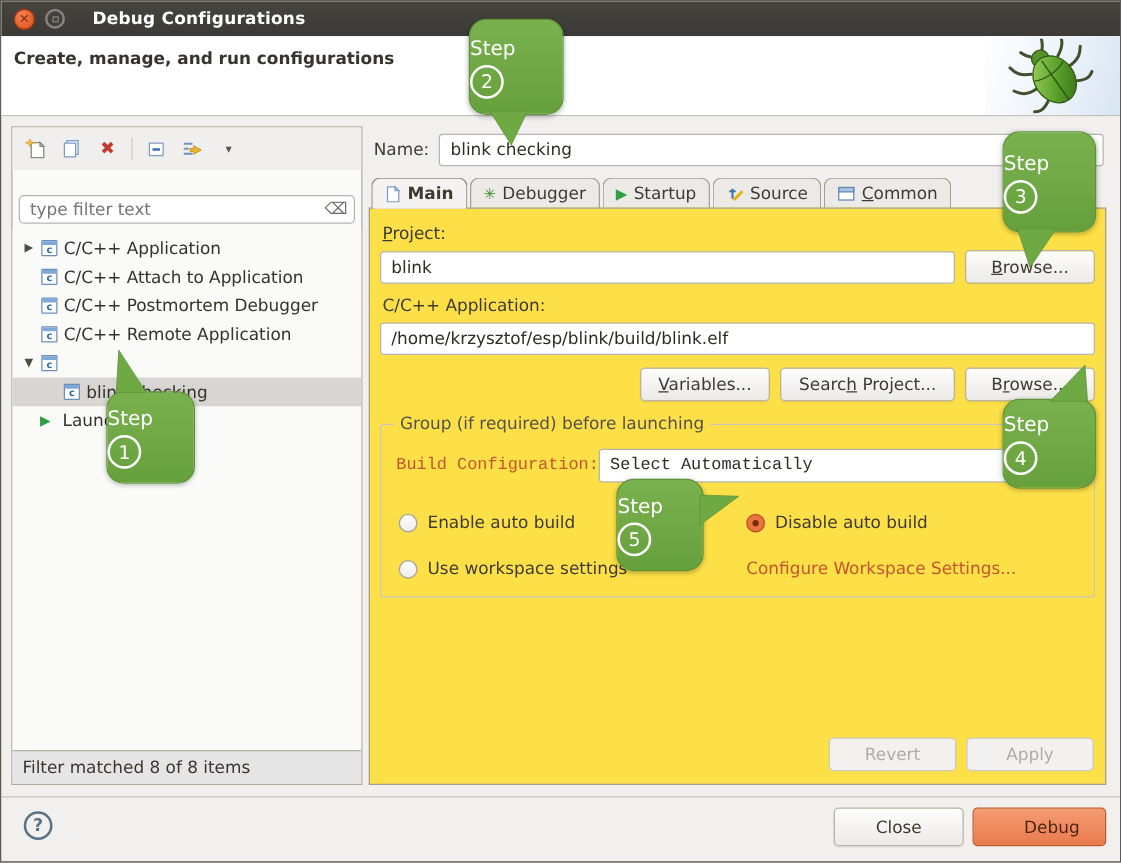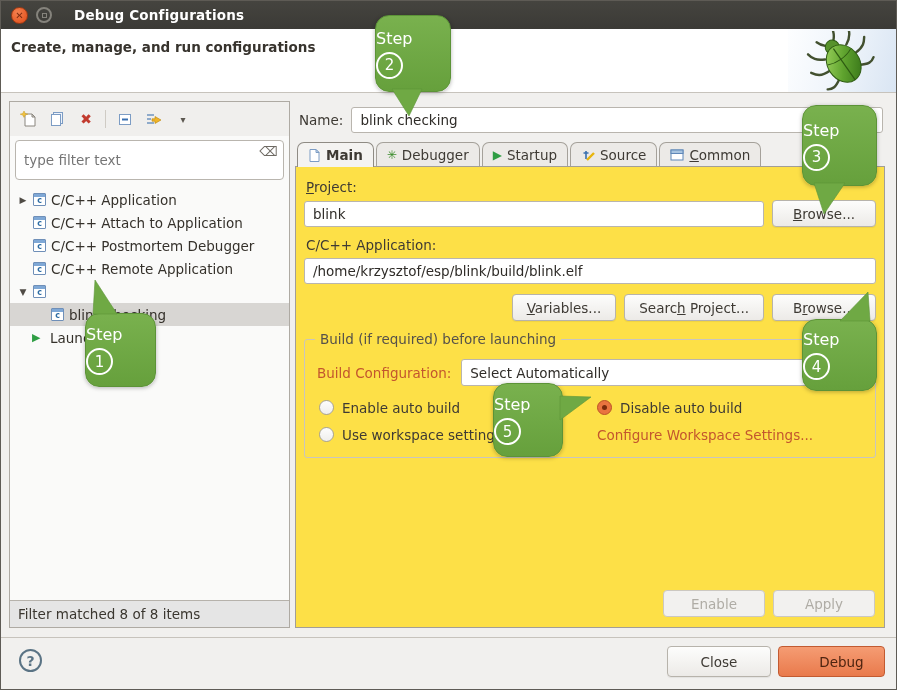--- a/index.html
+++ b/index.html
@@ -26,21 +26,21 @@
   .banner-art { position:absolute; right:0; top:0; width:108px; height:63px;
     background:linear-gradient(105deg,#FDFEFF 0%,#EDF3FA 55%,#D9E5F3 100%); display:flex; align-items:center; justify-content:center; }
   
   .left-panel { position:absolute; left:8px; top:100px; width:281px; height:527px;
     border:1px solid #AEAAA3; background:#FAFAF9; display:flex; flex-direction:column; }
   .lp-toolbar { height:34px; background:#F0EFED; display:flex; align-items:center; gap:9px; padding:0 8px; }
   .tbtn { display:flex; align-items:center; justify-content:center; width:20px; height:20px; cursor:default; }
   .tsep { width:1px; height:18px; background:#CFCBC4; }
   .del-x { color:#C23B2E; font-weight:bold; font-size:14px; }
   .dd-arrow { color:#5B5750; font-size:10px; }
-  .lp-filter { margin:4px 5px 4px 5px; height:40px; position:relative; }
+  .lp-filter { margin:20px 5px 4px 5px; height:23px; position:relative; }
   .lp-filter input { width:100%; height:100%; border:1px solid #B9B5AE; border-radius:4px;
     padding:0 24px 0 8px; font:13.5px "DejaVu Sans","Liberation Sans",sans-serif; color:#9B968E; background:#FFFFFF; outline:none; }
   .clear-ic { position:absolute; right:6px; top:4px; color:#6E6A63; font-size:13px; }
   .lp-tree { flex:1; overflow:hidden; padding-top:4px; background:#FAFAF9; }
   .trow { height:23px; display:flex; align-items:center; gap:5px; padding-left:8px; color:#35312B; cursor:default; }
   .trow .arrow { width:10px; font-size:9px; color:#4F4B45; text-align:center; flex:none; }
   .trow.noarrow { padding-left:23px; }
   .trow.child { padding-left:41px; }
   .trow.selected { background:#D8D6D3; }
   .c-icon { width:13px; height:13px; border:1px solid #6F8FB8; background:#fff; border-radius:1px;
@@ -67,26 +67,26 @@
   .hrow .field { flex:1; }
   .btn { height:27px; padding:0 14px; border:1px solid #B7B3AB; border-radius:4px;
     background:linear-gradient(#FDFDFC,#ECEAE7); color:#3E3A34; font:13.5px "DejaVu Sans","Liberation Sans",sans-serif;
     box-shadow:0 1px 1px rgba(0,0,0,0.06); cursor:default; white-space:nowrap; }
   .btn.w104 { min-width:104px; }
   .btn.disabled { color:#AFACA5; background:#F2F1EF; border-color:#CCC8C1; box-shadow:none; }
   .mn { text-decoration:underline; }
   .btnrow { display:flex; justify-content:flex-end; gap:8px; margin:10px 0 2px 0; }
   fieldset.buildgrp { margin-top:10px; border:1px solid #C9C5BE; border-radius:3px; padding:8px 10px 12px 10px; }
   fieldset.buildgrp legend { padding:0 5px; color:#55514A; }
-  .bc-row { display:flex; align-items:center; gap:10px; margin:4px 0 2px 2px; }
+  .bc-row { display:flex; align-items:center; margin:4px 0 2px 2px;font-family:Liberation Mono, monospace; }
   .bc-label { color:#C3562E; white-space:nowrap; }
   .combo { flex:1; height:27px; border:1px solid #B9B5AE; border-radius:3px; background:#fff;
     display:flex; align-items:center; padding:0 8px; color:#2F2C28; }
   .radios { display:grid; grid-template-columns:278px 1fr; row-gap:11px; margin:14px 0 2px 4px; align-items:center; }
-  .radio-item { display:flex; gap:8px; }
+  .radio-item { display:flex; align-items:center; gap:8px;margin-top:10px; }
   .radio { width:15px; height:15px; border-radius:50%; border:1px solid #A6A29A;
     background:linear-gradient(#FDFDFD,#EFEEEC); position:relative; flex:none; }
   .radio.checked { background:#E9743F; border-color:#BC5327; }
   .radio.checked::after { content:""; position:absolute; left:4px; top:4px; width:5px; height:5px; border-radius:50%; background:#7A2B0C; }
   .cfg-link { color:#C3562E; cursor:default; }
   .apply-row { position:absolute; right:9px; bottom:10px; display:flex; gap:8px; }
   .apply-row .btn { min-width:102px; }
   
   .footer-sep { position:absolute; left:0; top:636px; width:100%; height:1px; background:#C7C3BC; }
   .help-btn { position:absolute; left:18px; top:648px; width:23px; height:23px; border-radius:50%;
@@ -294,21 +294,21 @@
       <label class="flabel" style="margin-top:10px;">C/C++ Application:</label>
       <input class="field" style="width: 100%;" value="/home/krzysztof/esp/blink/build/blink.elf">
 
       <div class="btnrow">
         <button class="btn"><span></span><span class="mn">V</span><span>ariables...</span></button>
         <button class="btn"><span>Searc</span><span class="mn">h</span><span> Project...</span></button>
         <button class="btn w104"><span>B</span><span class="mn">r</span><span>owse...</span></button>
       </div>
 
       <fieldset class="buildgrp">
-        <legend>Build (if required) before launching</legend>
+        <legend>Group (if required) before launching</legend>
         <div class="bc-row">
           <span class="bc-label">Build Configuration:</span>
           <div class="combo">
             <span>Select Automatically</span>
           </div>
         </div>
         <div class="radios">
           <div class="radio-item">
             <span class="radio"></span>
             <span>Enable auto build</span>
@@ -321,21 +321,21 @@
             <span class="radio"></span>
             <span>Use workspace settings</span>
           </div>
           <div class="radio-item">
             <span class="cfg-link">Configure Workspace Settings...</span>
           </div>
         </div>
       </fieldset>
 
       <div class="apply-row">
-        <button class="btn disabled">Enable</button>
+        <button class="btn disabled">Revert</button>
         <button class="btn disabled">Apply</button>
       </div>
     </div>
   </div>
 
   <div class="footer-sep"></div>
   <div class="help-btn">?</div>
   <button class="btn close-btn">Close</button>
   <button class="debug-btn">Debug</button>
 

